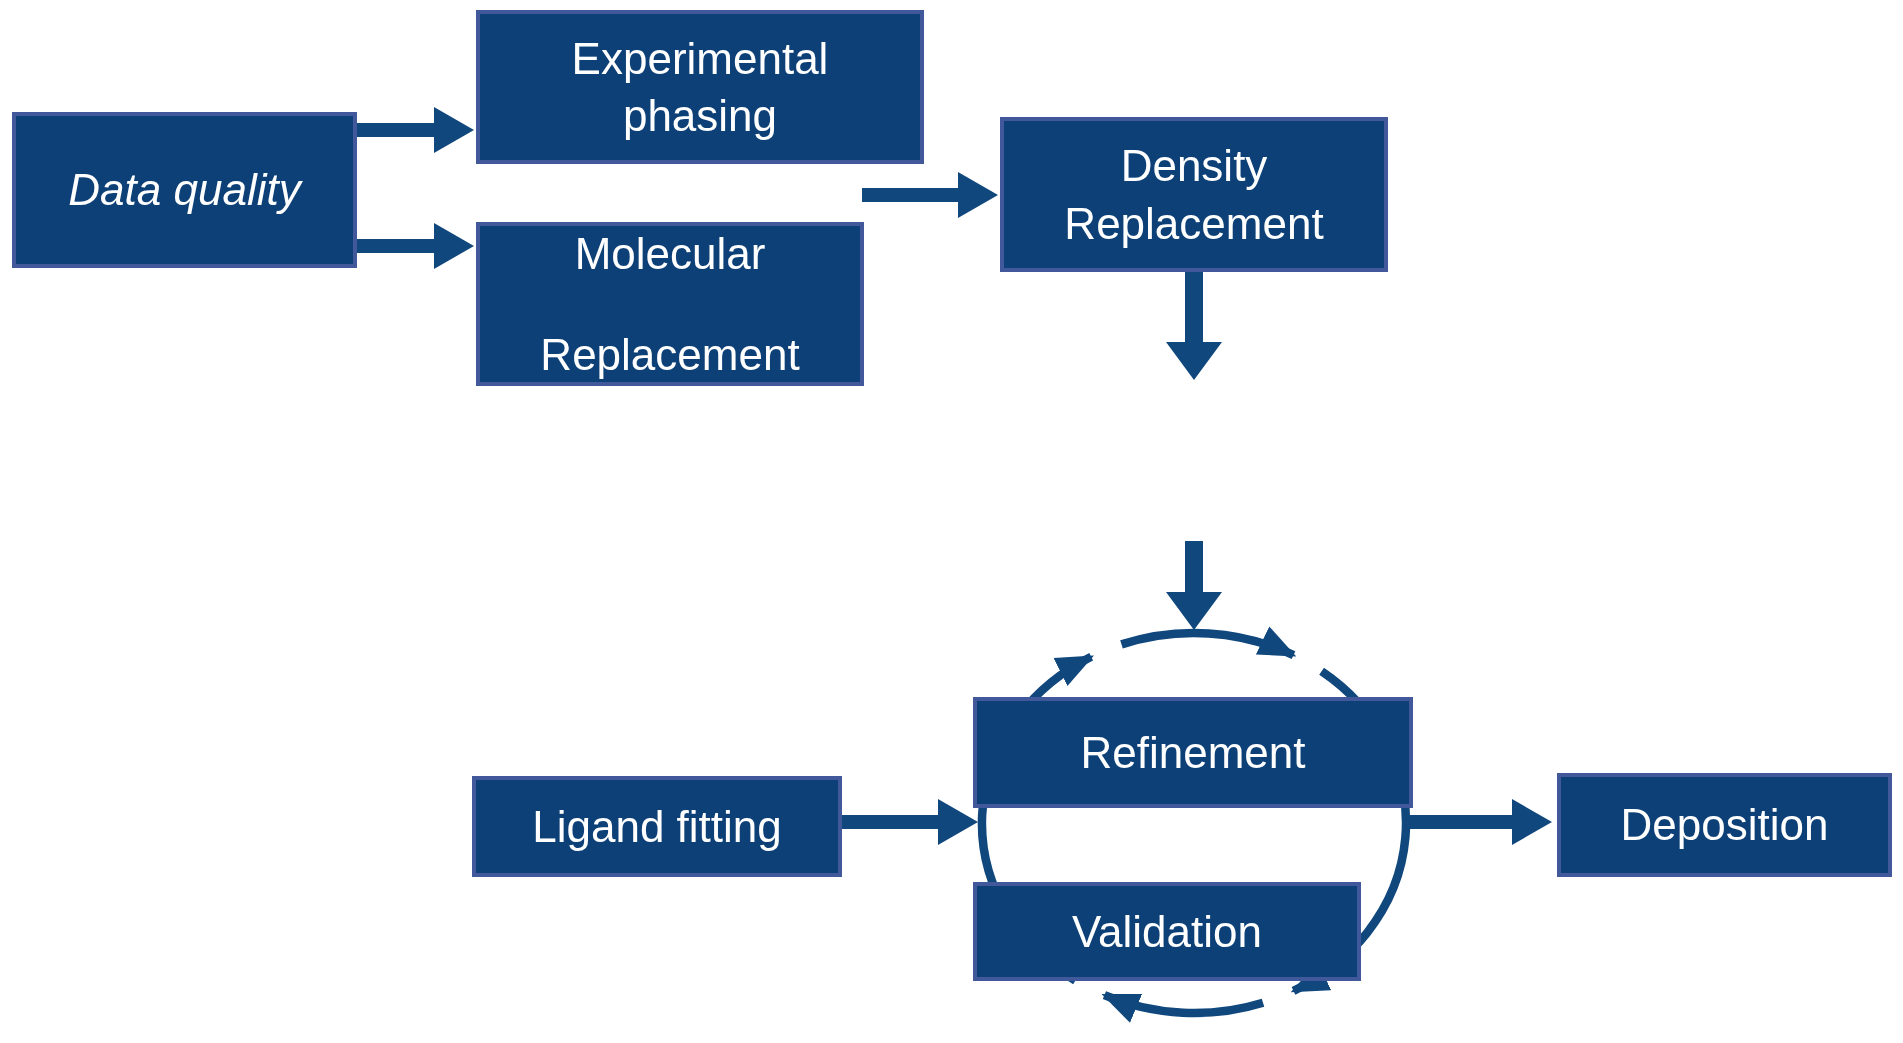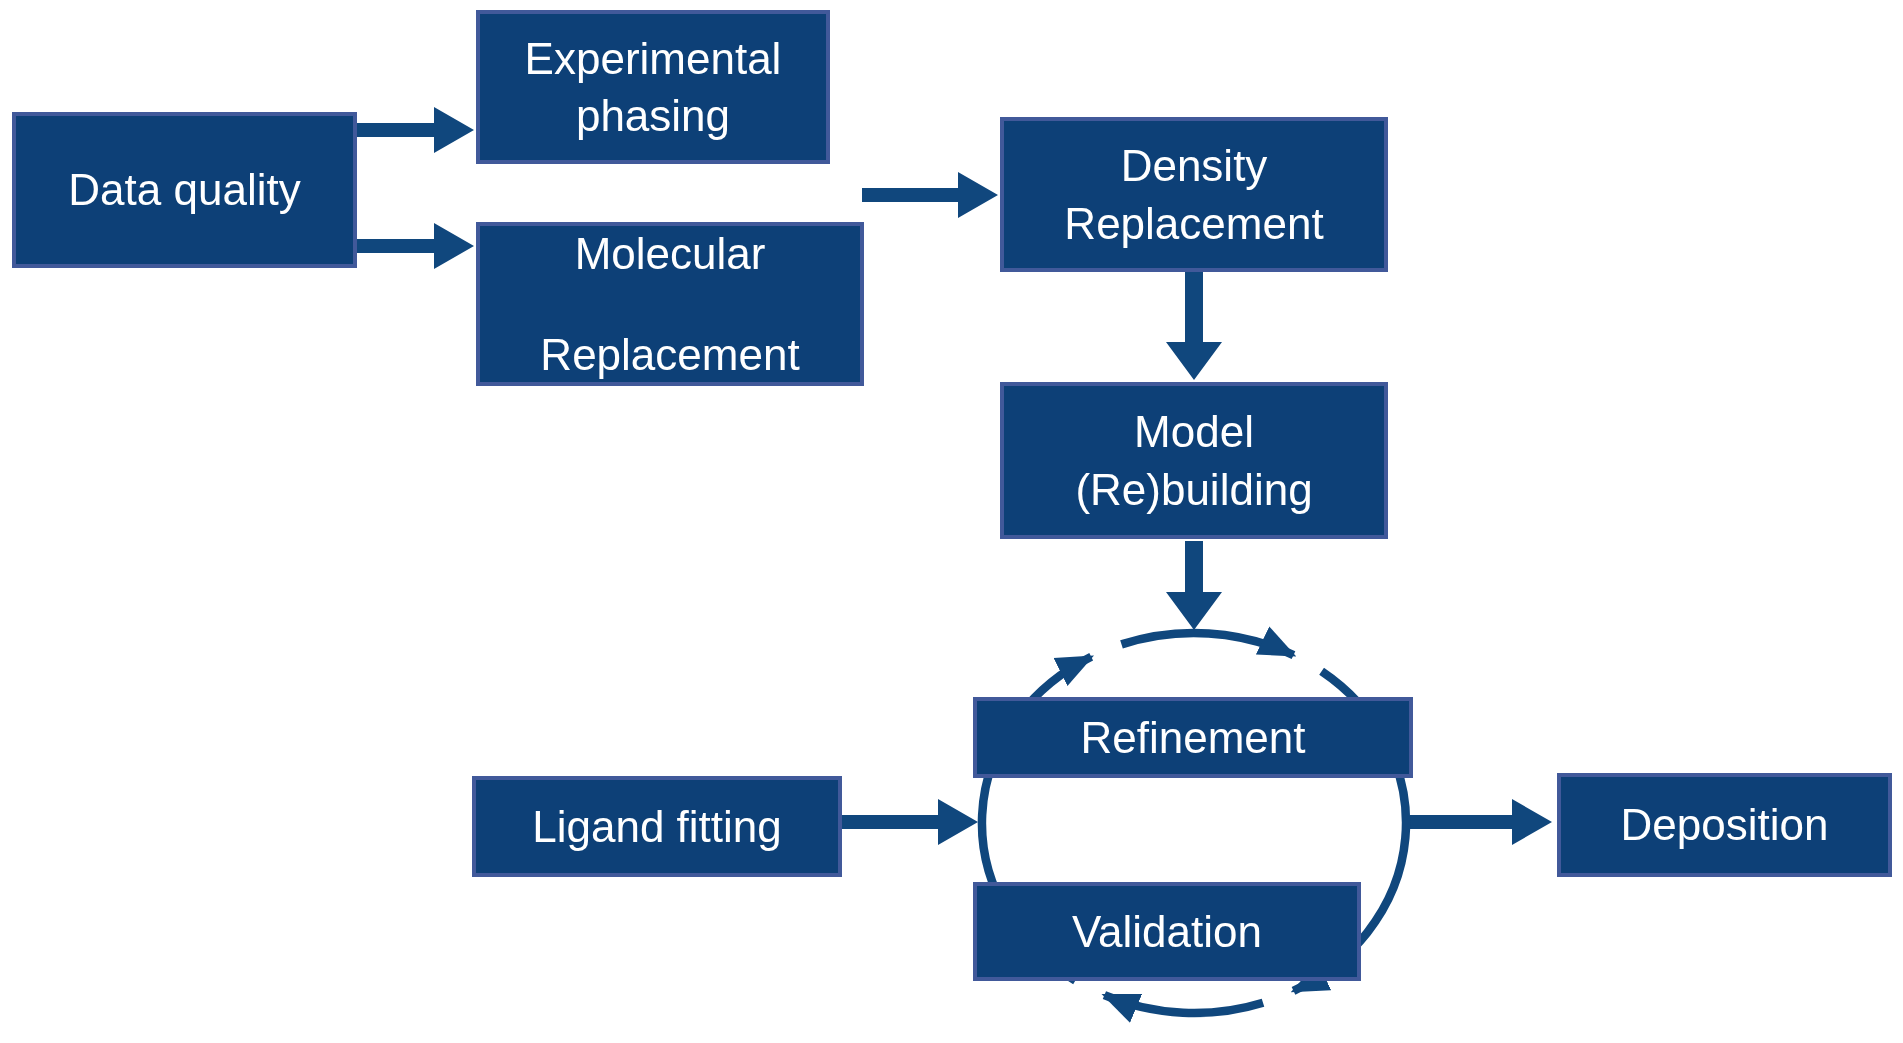--- a/index.html
+++ b/index.html
@@ -27,26 +27,26 @@
     flex-direction: column;
     align-items: center;
     justify-content: center;
     text-align: center;
     font-size: 44px;
     line-height: 1.3;
     white-space: nowrap;
   }
   .node span { display: block; }
   
-  .n-dqa        { left: 12px;   top: 112px; width: 345px; height: 156px; }
-  .n-ep         { left: 476px;  top: 10px;  width: 354px; height: 154px; }
+  .n-dqa        { left: 12px;   top: 112px; width: 345px; height: 156px; font-style: italic; }
+  .n-ep         { left: 476px;  top: 10px;  width: 448px; height: 154px; }
   .n-mr         { left: 476px;  top: 222px; width: 388px; height: 164px; gap: 43px; }
   .n-dm         { left: 1000px; top: 117px; width: 388px; height: 155px; }
   .n-model      { left: 1000px; top: 382px; width: 388px; height: 157px; }
-  .n-refine     { left: 973px;  top: 697px; width: 440px; height: 81px; }
+  .n-refine     { left: 973px;  top: 697px; width: 440px; height: 111px; }
   .n-validate   { left: 973px;  top: 882px; width: 388px; height: 99px;  }
   .n-ligand     { left: 472px;  top: 776px; width: 370px; height: 101px; }
   .n-deposition { left: 1557px; top: 773px; width: 335px; height: 104px; }
 
   .arrow-fill { fill: #10477d; stroke: none; }
   .cycle-arc  { fill: none; stroke: #10477d; stroke-width: 8.5; }
 </style>
 </head>
 <body>
 
@@ -87,24 +87,20 @@
   <div class="node n-mr">
     <span>Molecular</span>
     <span>Replacement</span>
   </div>
 
   <div class="node n-dm">
     <span>Density</span>
     <span>Replacement</span>
   </div>
 
-  <div class="node n-model">
-    <span>Model</span>
-    <span>(Re)building</span>
-  </div>
 
   <div class="node n-refine">
     <span>Refinement</span>
   </div>
 
   <div class="node n-validate">
     <span>Validation</span>
   </div>
 
   <div class="node n-ligand">

